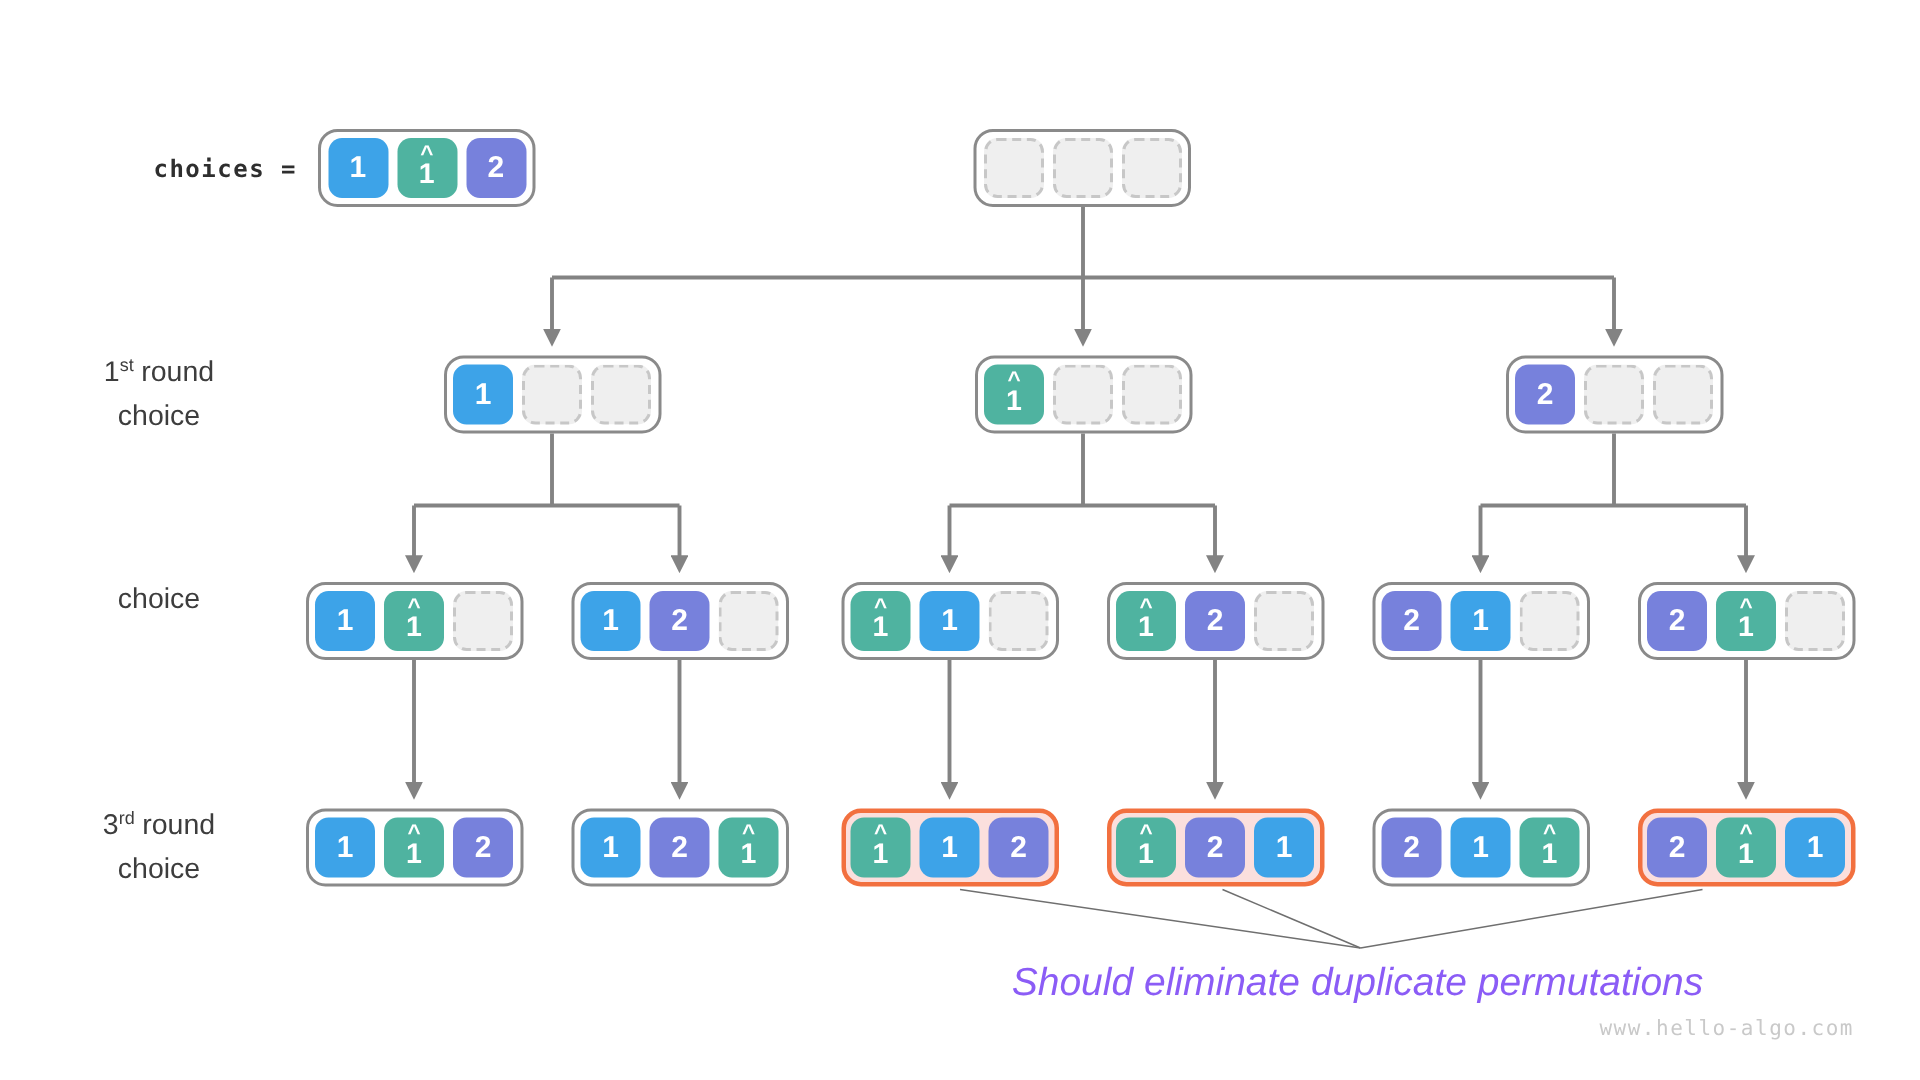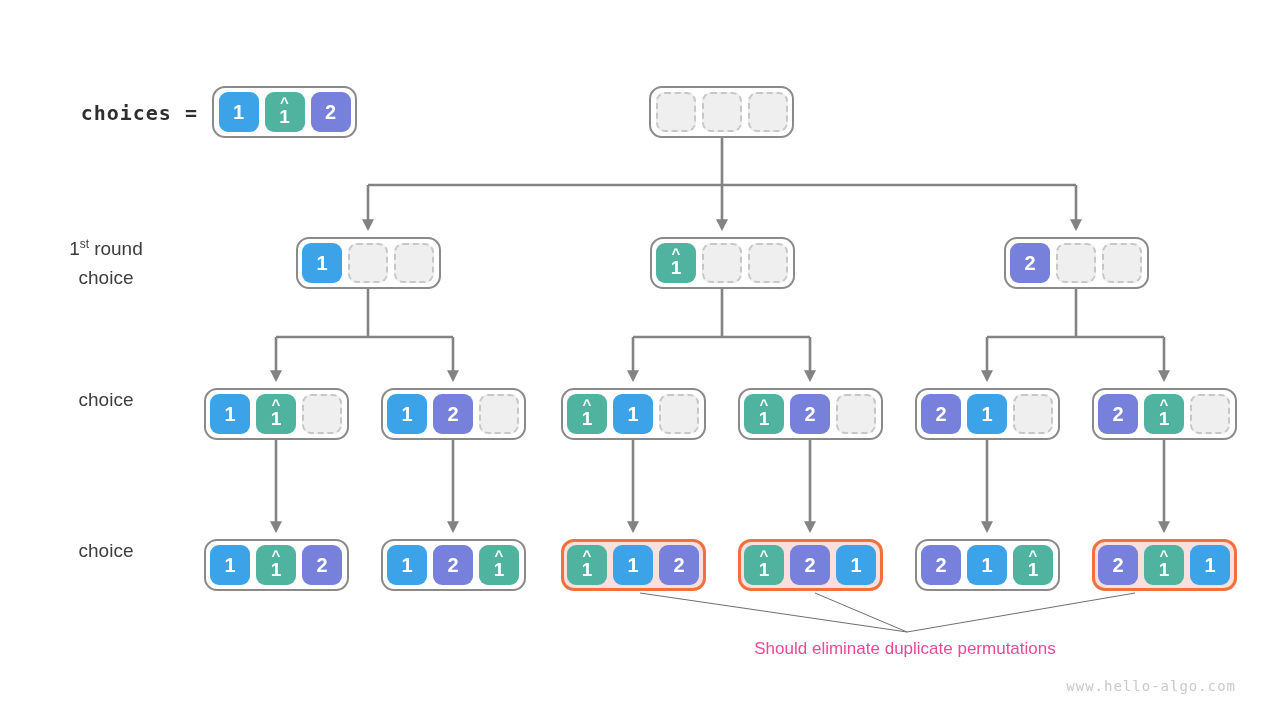--- a/index.html
+++ b/index.html
@@ -7,21 +7,21 @@
     width:1280px;height:720px;background:#ffffff;
     font-family:"Liberation Sans",sans-serif;
     -webkit-font-smoothing:antialiased;
   }
   .canvas{position:relative;width:1280px;height:720px;overflow:hidden;background:#ffffff;}
 
   
   .eq-label{
     position:absolute;top:100px;height:26px;line-height:26px;
     font-family:"DejaVu Sans Mono","Liberation Mono",monospace;
-    font-weight:bold;font-size:20px;color:#2e2e2e;text-align:right;
+    font-weight:bold;font-size:16px;color:#2e2e2e;text-align:right;
     letter-spacing:1px;
   }
   #choices-label{left:40px;width:158px;}
   #state-label{left:478px;width:160px;}
 
   
   .row-label{
     position:absolute;left:18px;width:176px;text-align:center;
     font-size:19px;line-height:29px;color:#3d3d3d;
   }
@@ -48,21 +48,21 @@
     color:#ffffff;font-weight:bold;font-size:20px;
   }
   .cell.empty{background:#efefef;border:2px dashed #c7c7c7;}
   .cell .hat{display:block;font-size:15px;line-height:9px;height:9px;}
   .cell .num{display:block;line-height:20px;}
   .cell.hatted .num{font-size:19px;line-height:19px;}
 
   
   .annotation{
     position:absolute;left:905px;top:639px;transform:translateX(-50%);
-    white-space:nowrap;font-size:17px;color:#ec4899;
+    white-space:nowrap;font-size:26px;color:#8b5cf6;font-style:italic;
   }
   .watermark{
     position:absolute;right:44px;top:678px;
     font-family:"DejaVu Sans Mono","Liberation Mono",monospace;
     font-size:14px;color:#c9c9c9;letter-spacing:1px;
   }
 </style>
 </head>
 <body>
 
@@ -109,20 +109,21 @@
   <div class="eq-label" id="choices-label">choices =</div>
 
   <div class="row-label" style="top:234px">
     <div class="rl-line"><span>1</span><sup>st</sup><span class="rl-rest">round</span></div>
     <div class="rl-line">choice</div>
   </div>
   <div class="row-label" style="top:385px">
     <div class="rl-line">choice</div>
   </div>
   <div class="row-label" style="top:536px">
+    <div class="rl-line"><span>3</span><sup>rd</sup><span class="rl-rest">round</span></div>
     <div class="rl-line">choice</div>
   </div>
 
   <div id="nodes-layer">
       <div class="node" style="left: 212px; top: 86px;">
         <div class="cell" style="background: rgb(61, 163, 232);">
           <span class="num">1</span>
         </div>
         <div class="cell hatted" style="background: rgb(79, 179, 160);">
           <span class="hat">^</span>

